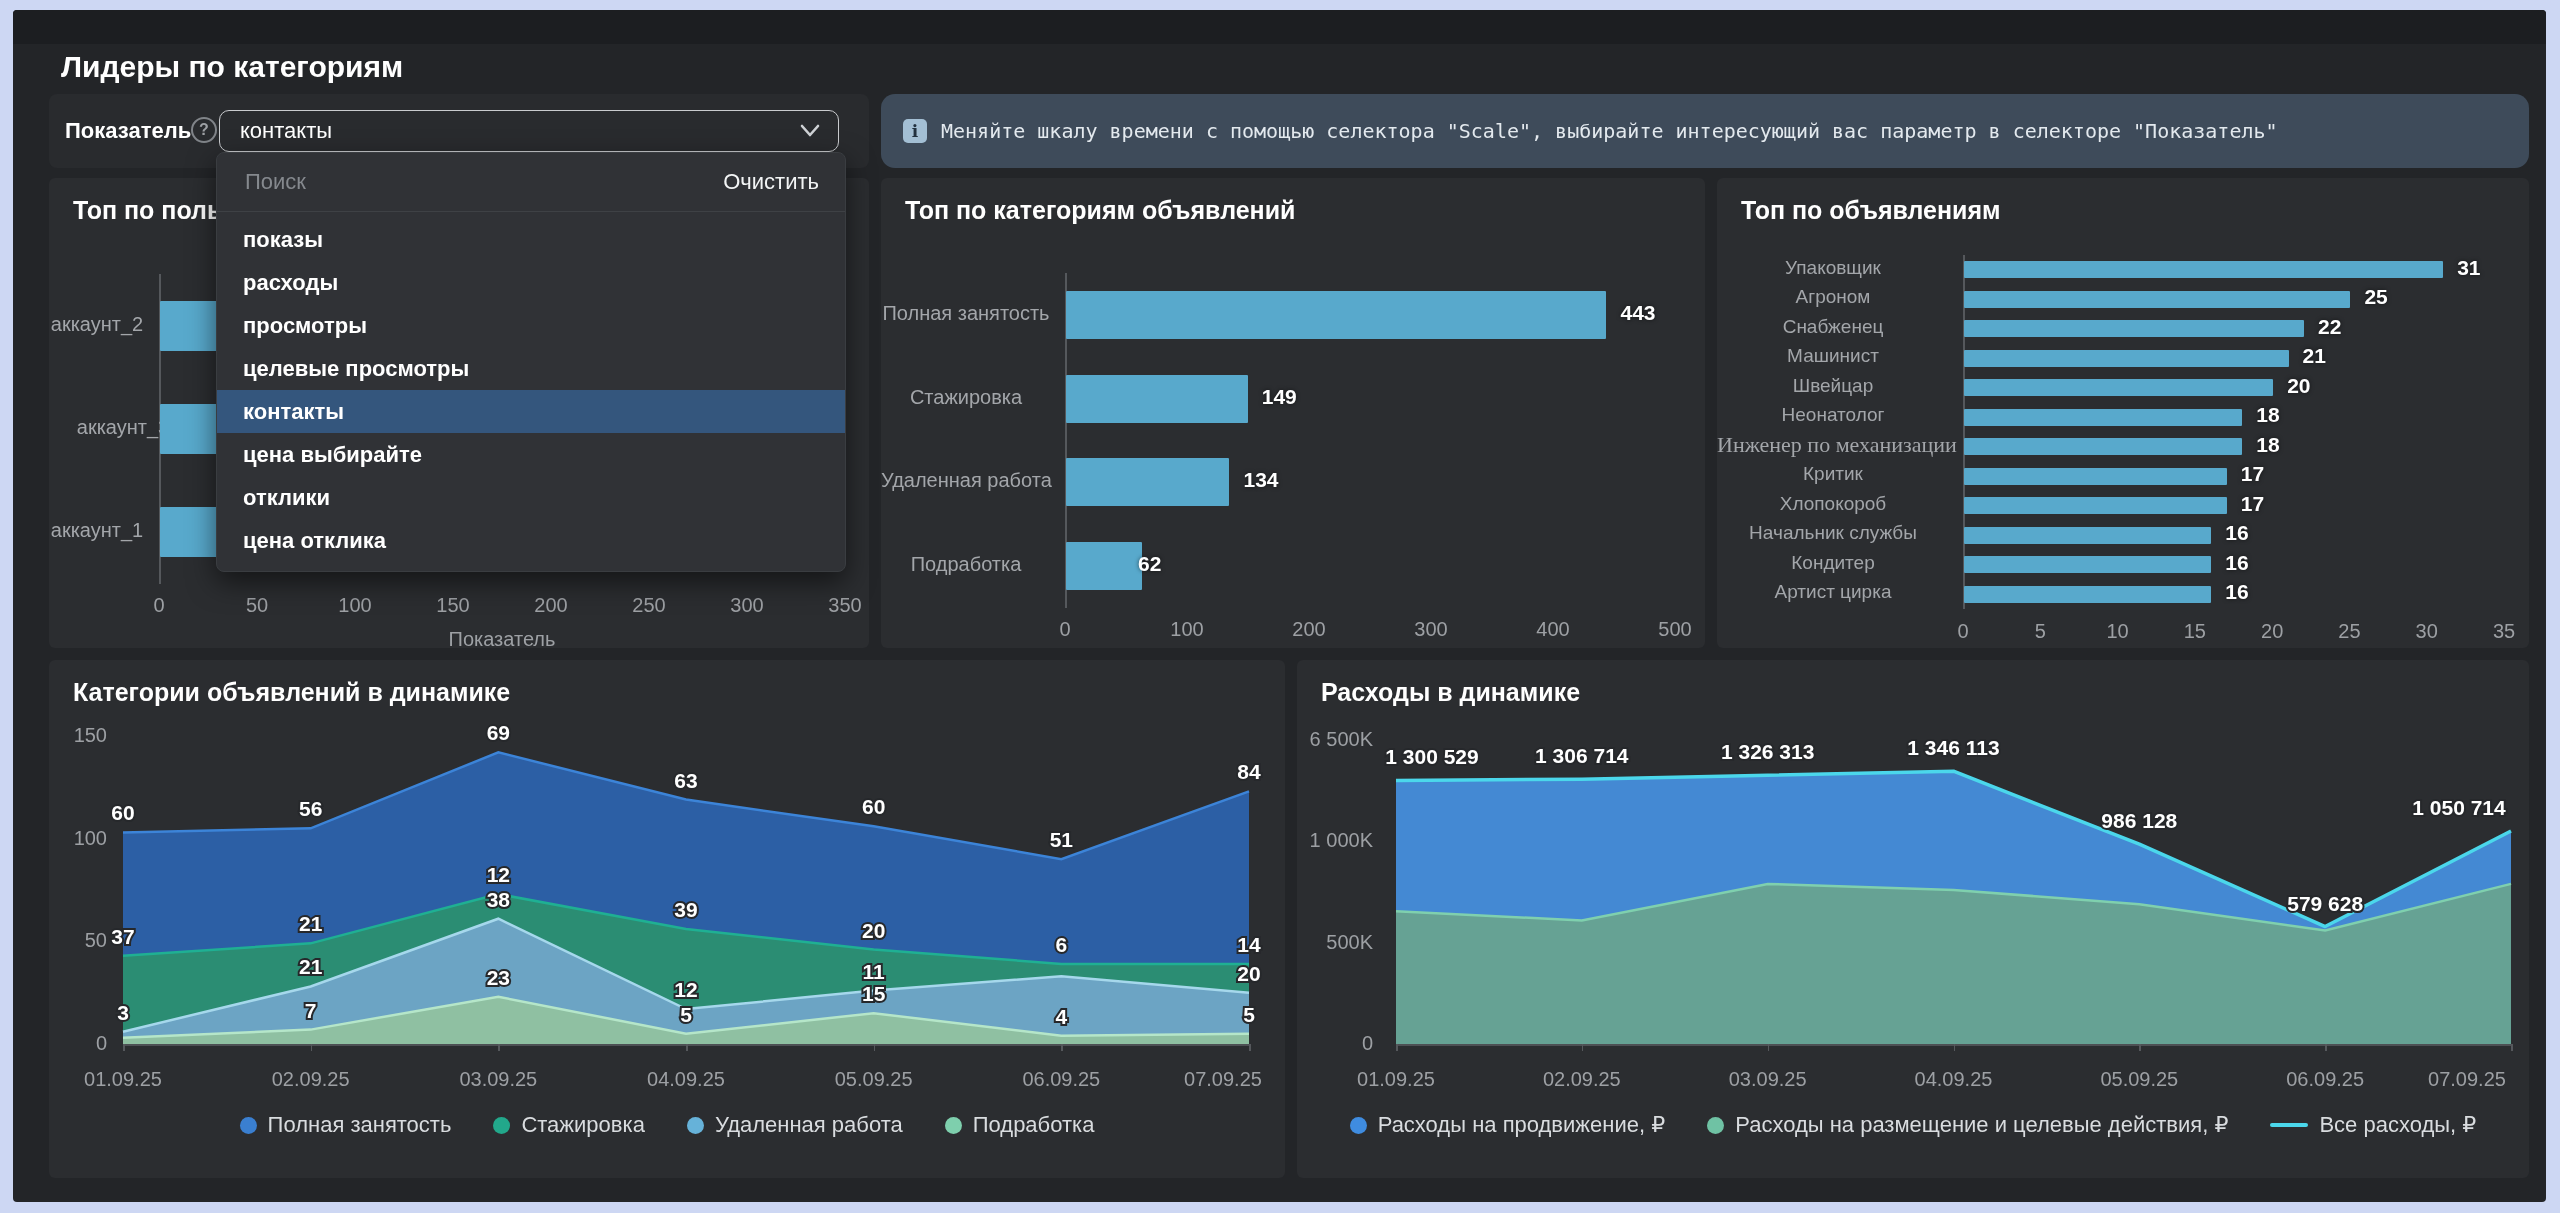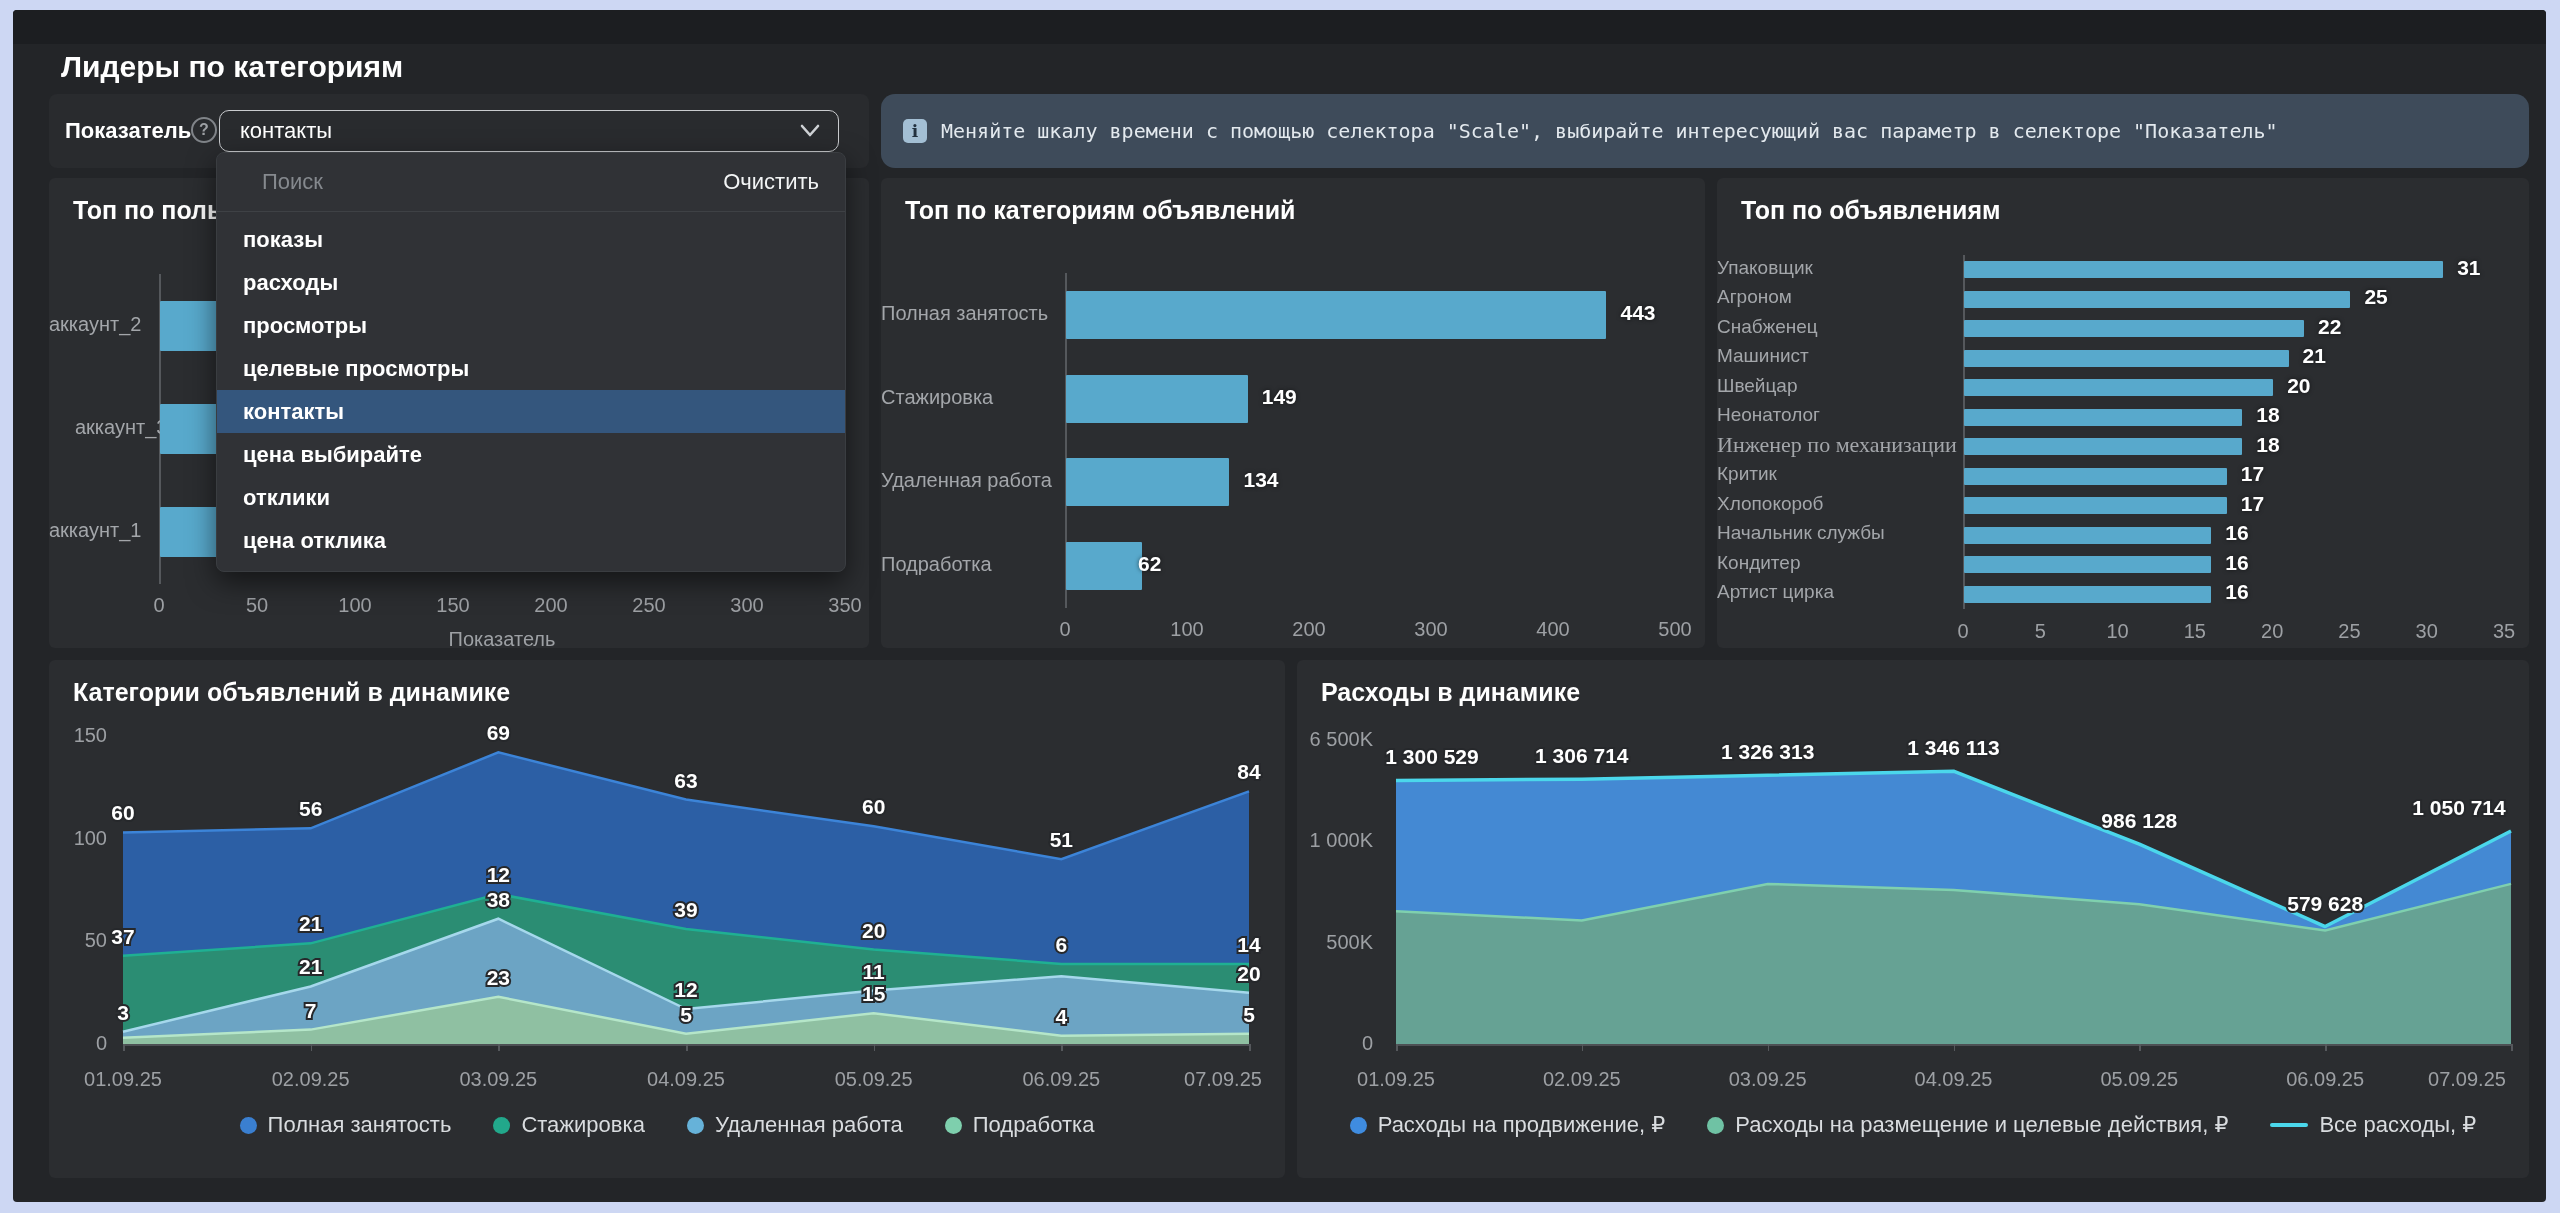--- a/index.html
+++ b/index.html
@@ -36,42 +36,42 @@
   
   .card{position:absolute;background:#2b2d30;border-radius:6px;}
   .card-title{position:absolute;left:24px;top:18px;font-size:25px;font-weight:700;color:#ffffff;white-space:nowrap;}
   #card-top-users{left:36px;top:168px;width:820px;height:470px;}
   #card-top-categories{left:868px;top:168px;width:824px;height:470px;}
   #card-top-ads{left:1704px;top:168px;width:812px;height:470px;}
   #card-cat-dyn{left:36px;top:650px;width:1236px;height:518px;}
   #card-exp-dyn{left:1284px;top:650px;width:1232px;height:518px;}
 
   
-  .cat-label{position:absolute;text-align:left;color:#a3a6aa;font-size:20px;white-space:nowrap;}
+  .cat-label{position:absolute;text-align:center;color:#a3a6aa;font-size:20px;white-space:nowrap;}
   .hbar{position:absolute;border-radius:1px;}
   .val-label{position:absolute;color:#fff;font-weight:700;font-size:21px;white-space:nowrap;text-shadow:0 0 4px rgba(0,0,0,.6);}
   .tick-label{position:absolute;color:#9da0a4;font-size:20px;text-align:center;width:90px;white-space:nowrap;}
   .ytick-label{position:absolute;color:#9da0a4;font-size:20px;text-align:right;white-space:nowrap;}
   .axis-v{position:absolute;width:2px;background:#55585c;}
   .axis-h{position:absolute;height:1.5px;background:#4d5054;}
   .axis-tickmark{position:absolute;width:1.5px;height:7px;background:#55585c;}
   .xlabel{position:absolute;color:#9da0a4;font-size:20px;text-align:center;white-space:nowrap;}
   .chart-svg{position:absolute;left:0;top:0;pointer-events:none;}
 
   .legend{position:absolute;left:0;width:100%;display:flex;justify-content:center;gap:42px;align-items:center;}
   .legend-item{display:flex;align-items:center;gap:11px;cursor:pointer;}
   .legend-dot{width:17px;height:17px;border-radius:50%;}
   .legend-line{width:38px;height:4px;border-radius:2px;}
   .legend-text{font-size:22px;color:#d9dcdf;white-space:nowrap;}
 
   
   .dropdown{position:absolute;left:203px;top:142px;width:630px;height:420px;background:#303236;border-radius:8px;
     box-shadow:0 10px 28px rgba(0,0,0,.55);z-index:50;border:1px solid #3a3d41;box-sizing:border-box;}
   .dd-search-row{position:absolute;left:0;top:0;width:100%;height:58px;display:flex;align-items:center;}
-  .dd-search{flex:1;margin-left:43px;border:none;outline:none;background:transparent;font-size:22px;color:#f0abfc;
+  .dd-search{flex:1;margin-left:26px;border:none;outline:none;background:transparent;font-size:22px;color:#f0abfc;
     font-family:"Liberation Sans","DejaVu Sans",sans-serif;}
   .dd-search::placeholder{color:#85898e;}
   .dd-clear{margin-right:26px;font-size:22px;color:#f2f4f5;cursor:pointer;white-space:nowrap;}
   .dd-divider{position:absolute;left:0;top:58px;width:100%;height:1px;background:#3e4145;}
   .dd-list{position:absolute;left:0;top:65px;width:100%;}
   .dd-item{height:43px;display:flex;align-items:center;padding-left:26px;font-size:22px;font-weight:700;color:#fff;cursor:pointer;}
   .dd-item.selected{background:#34567d;}
 </style>
 </head>
 <body>

